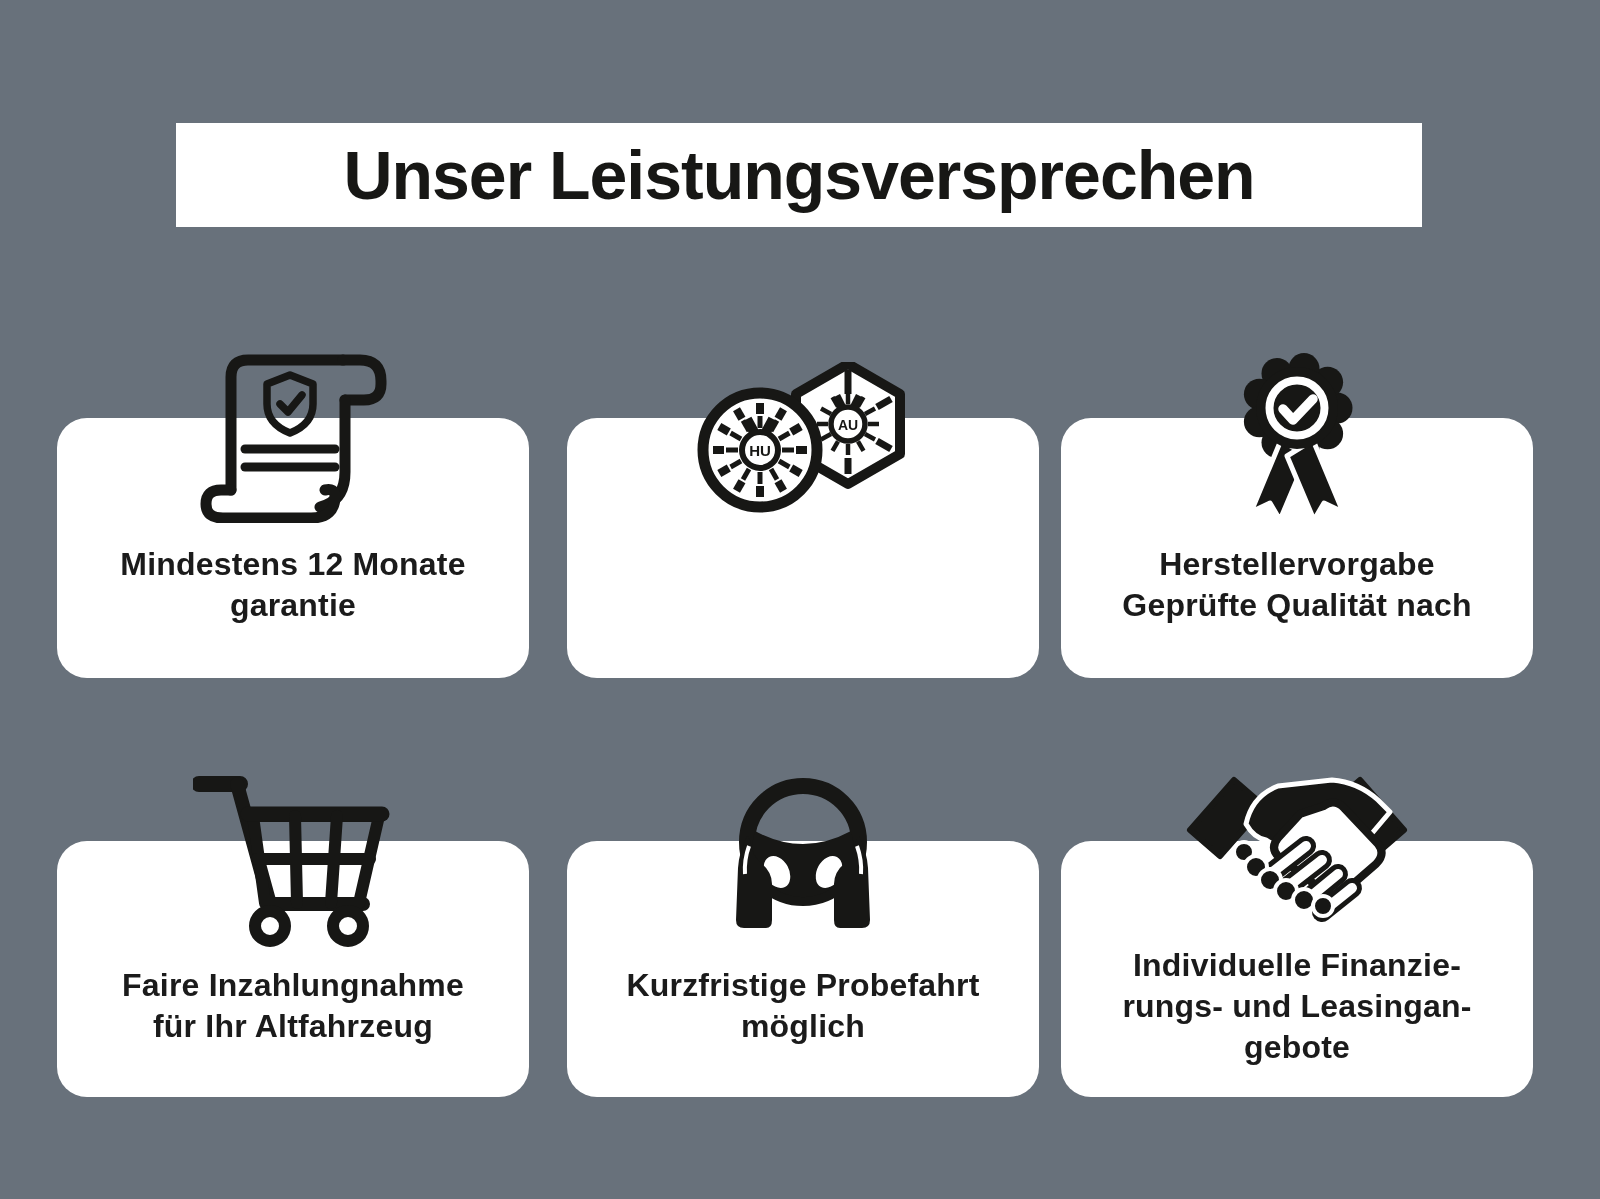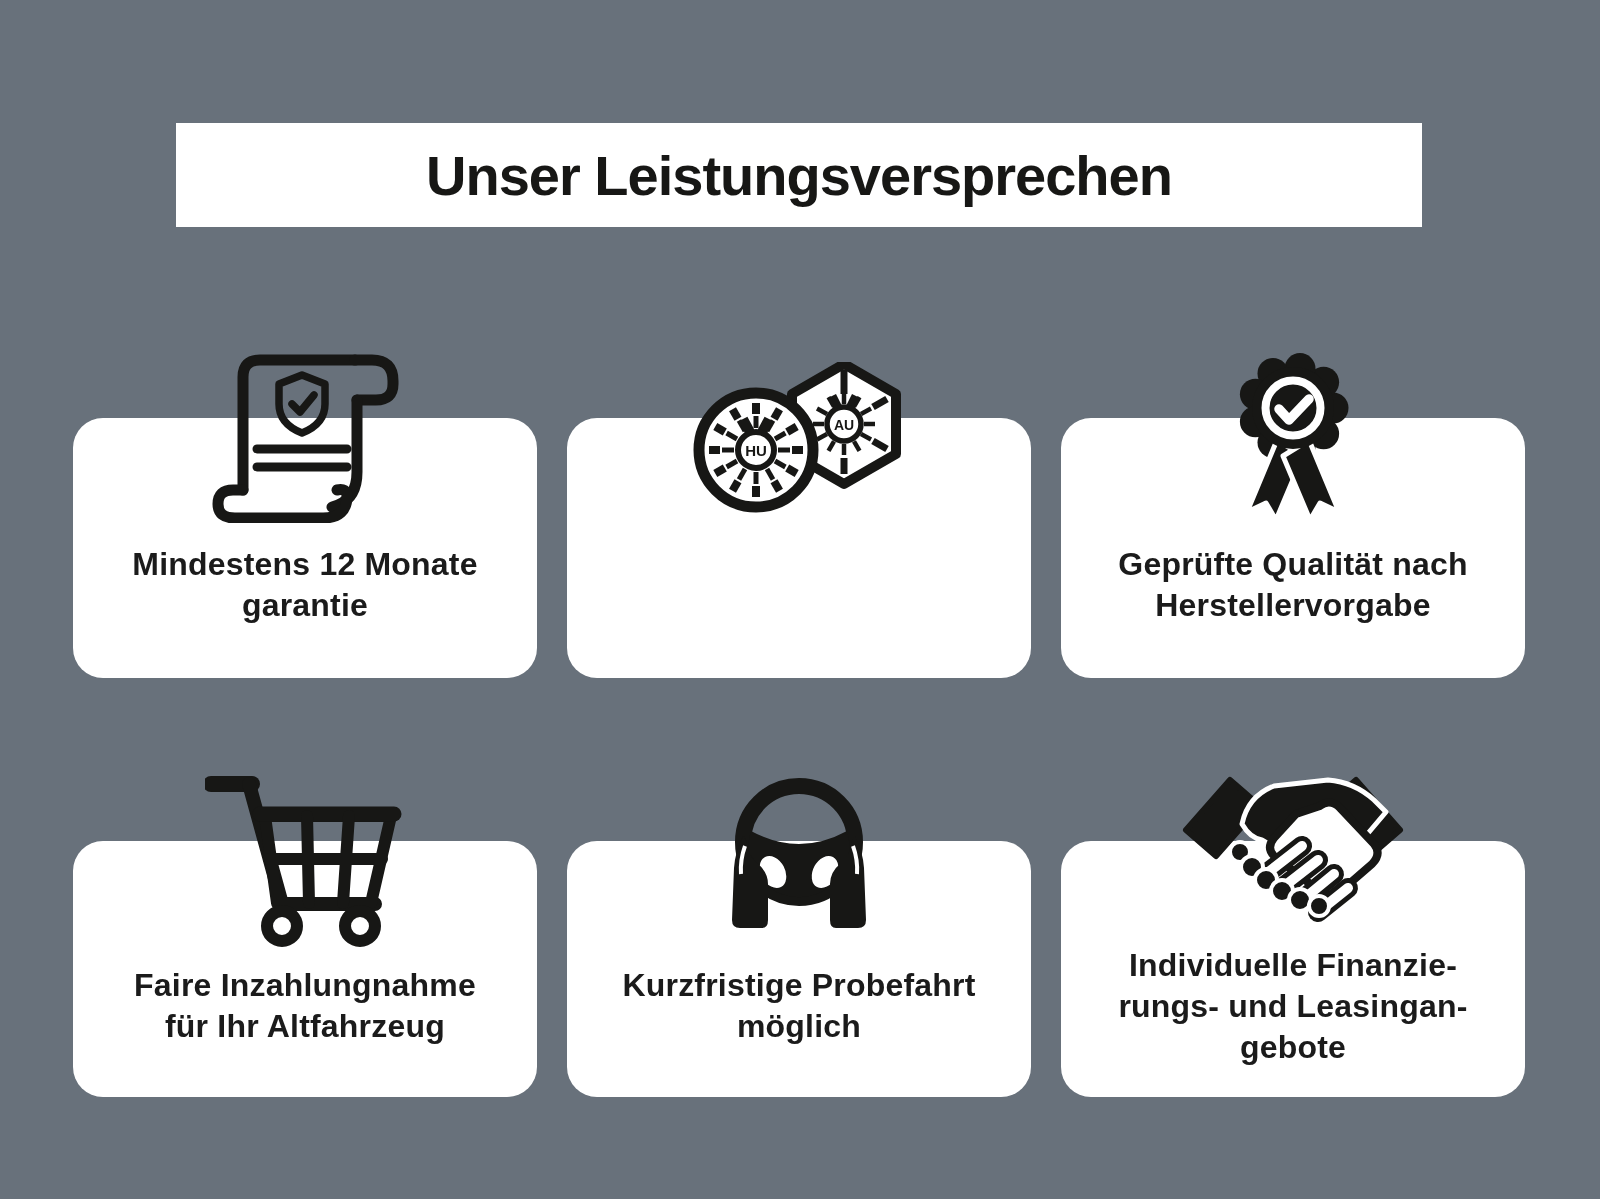--- a/index.html
+++ b/index.html
@@ -7,30 +7,30 @@
     position:relative; width:1600px; height:1199px;
     background:var(--bg, #68717B); overflow:hidden;
     font-family:"Liberation Sans", sans-serif;
   }
   .title-banner {
     position:absolute; left:176px; top:123px; width:1246px; height:104px;
     background:var(--banner, #FFFFFF);
     display:flex; align-items:center; justify-content:center;
   }
   .title-banner h1 {
-    margin:0; font-size:56px; font-weight:bold; letter-spacing:-1px;
+    margin:0; font-size:68px; font-weight:bold; letter-spacing:-1px;
     color:#171715; white-space:nowrap;
   }
-  .cell { position:absolute; width:464px; }
+  .cell { position:absolute; width:464px;padding-left:8px; }
   .cell .card {
     position:absolute; inset:0; background:var(--card, #FFFFFF); border-radius:30px;
   }
   .row1 { top:418px; height:260px; }
   .row2 { top:841px; height:256px; }
-  .col1 { left:73px; }
+  .col1 { left:57px; }
   .col2 { left:567px; }
   .col3 { left:1061px; }
   .icon-slot {
     position:absolute; left:50%; transform:translateX(-50%);
     line-height:0;
   }
   .card-text {
     position:absolute; left:18px; right:18px; top:90px; bottom:16px;
     display:flex; flex-direction:column; justify-content:center; align-items:center;
     font-size:32px; font-weight:bold; line-height:41px; letter-spacing:0.2px;
@@ -164,22 +164,22 @@
           <circle cx="100.6" cy="81.7" r="15.5"></circle>
         </g>
         <path d="M54,88 L24,160 L43,151 L53,168 L80,104 Z" fill="#171715" stroke="#fff" stroke-width="5" stroke-linejoin="round"></path>
         <path d="M86,88 L116,160 L97,151 L87,168 L60,104 Z" fill="#171715" stroke="#fff" stroke-width="5" stroke-linejoin="round"></path>
         <circle cx="70" cy="56" r="41" fill="#171715"></circle>
         <circle cx="70" cy="56" r="27.5" fill="none" stroke="#fff" stroke-width="8"></circle>
         <path d="M56,57 l10,11 l20,-21" fill="none" stroke="#fff" stroke-width="9.5" stroke-linecap="round" stroke-linejoin="round"></path>
       </svg>
     </div>
     <div class="card-text">
+      <div>Herstellervorgabe</div>
       <div>Geprüfte Qualität nach</div>
-      <div>Herstellervorgabe</div>
     </div>
   </div>
 
   <div class="cell row2 col1">
     <div class="card"></div>
     <div class="icon-slot" style="top:-70px">
       <svg width="200" height="178" viewBox="0 0 200 178">
         <g fill="none" stroke="#171715" stroke-linecap="round" stroke-linejoin="round">
           <path d="M6,13 H47" stroke-width="16"></path>
           <path d="M44,13 L77,133 H170" stroke-width="14"></path>

